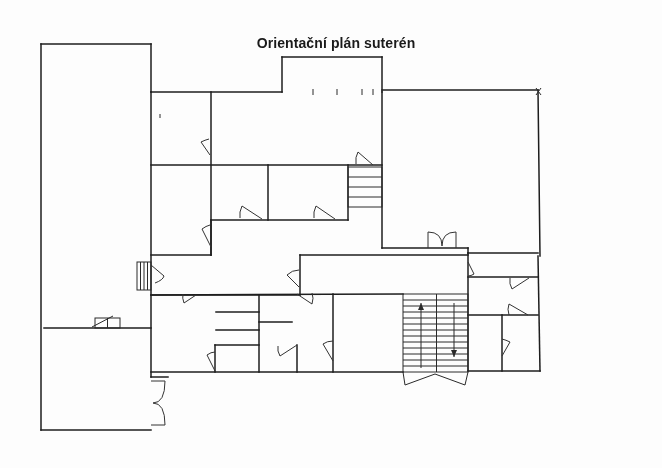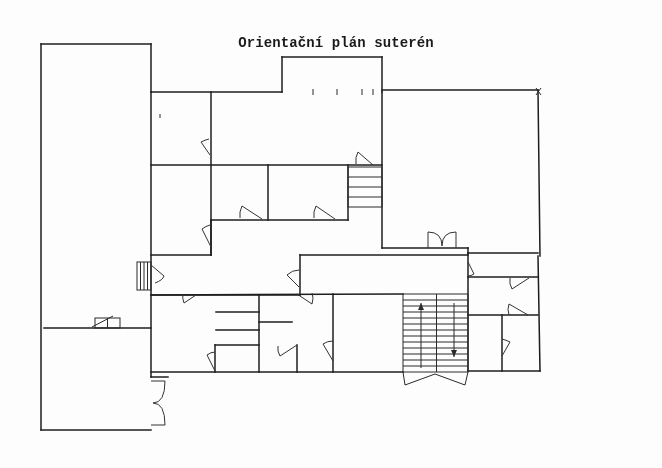--- a/index.html
+++ b/index.html
@@ -12,21 +12,20 @@
       height: 468px;
       position: relative;
       overflow: hidden;
       font-family: "Liberation Sans", sans-serif;
     }
     .page {
       position: absolute;
       left: 0; top: 0;
       width: 662px; height: 468px;
       background: #fdfdfd;
-      font-family: Liberation Mono, monospace;
     }
     .title {
       position: absolute;
       left: 0;
       top: 35px;
       width: 662px;
       text-align: center;
       padding-left: 10px;
       box-sizing: border-box;
       font-size: 14px;

